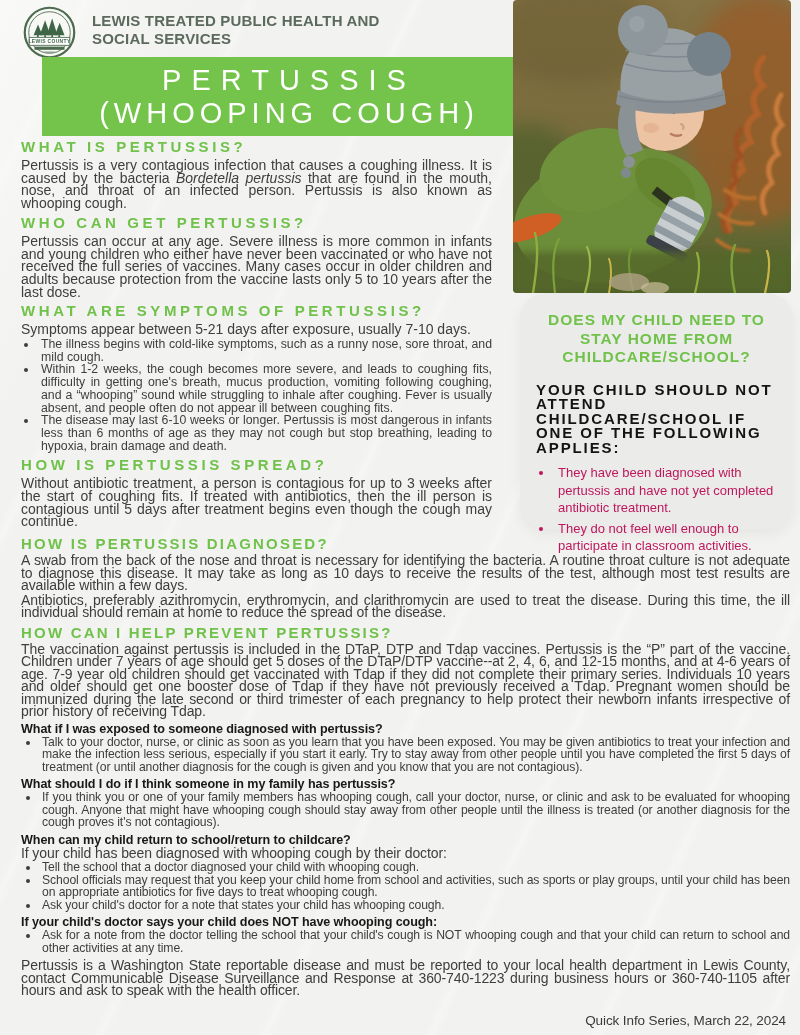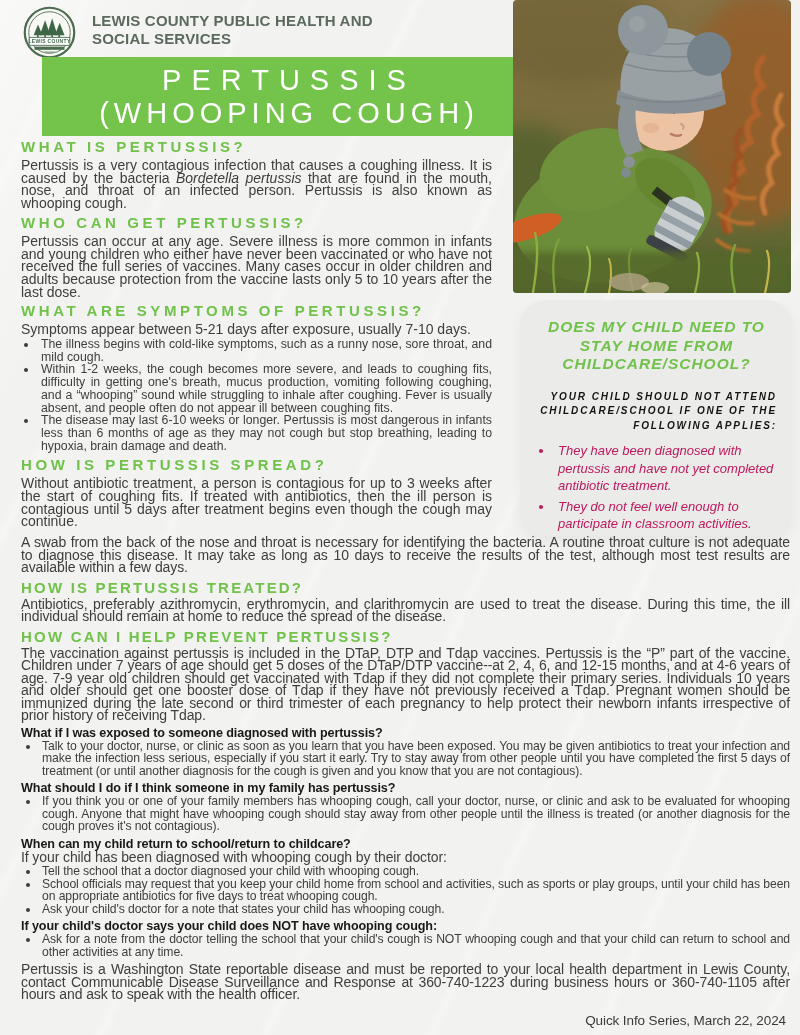--- a/index.html
+++ b/index.html
@@ -23,25 +23,25 @@
   .left .gh:first-child{margin-top:0;}
   .body{font-size:14px;line-height:12.7px;text-align:justify;margin:4px 0 2px;}
   .body + .body{margin-top:4px;}
   .left ul{margin:0;padding-left:17px;}
   .left li{padding-left:3px;text-align:justify;font-size:12.3px;line-height:12.7px;}
   em.lat{font-style:italic;}
   
   .photo{position:absolute;left:513px;top:0;width:278px;height:293px;border-radius:4px;overflow:hidden;}
   .photo svg{display:block;}
   
-  .sidebox{position:absolute;left:520px;top:300px;width:273px;height:236px;background:#ebebe9;
-       border-radius:26px;box-shadow:0 6px 14px rgba(0,0,0,.05);padding:16px 16px 0;box-sizing:border-box;font-style:italic;}
+  .sidebox{position:absolute;left:520px;top:293px;width:273px;height:236px;background:#ebebe9;
+       border-radius:26px;box-shadow:0 6px 14px rgba(0,0,0,.05);padding:16px 16px 0;box-sizing:border-box;}
   .sb-h{font-size:15.5px;font-weight:bold;color:#70c24a;text-align:center;letter-spacing:1px;
        line-height:18.5px;margin:2px 0 9px;}
-  .sb-sub{font-size:10px;font-weight:bold;color:#141414;letter-spacing:1.9px;line-height:14.5px;margin:16px 0 9px;text-align:right;}
+  .sb-sub{font-size:15px;font-weight:bold;color:#141414;letter-spacing:1.9px;line-height:14.5px;margin:16px 0 9px;}
   .sidebox ul{margin:0;padding-left:18px;}
   .sidebox li{font-size:13px;line-height:17.5px;color:#be185d;padding-left:4px;margin-bottom:3px;}
   
   .lower{position:absolute;left:21px;top:536px;width:769px;}
   .lower .gh{letter-spacing:2.2px;margin:6px 0 2px;}
   .lower .gh:first-child{margin-top:0;}
   .lbody{font-size:14px;line-height:12.5px;text-align:justify;letter-spacing:-.1px;margin:0 0 2px;}
   .q{font-size:12.6px;font-weight:bold;color:#191919;margin:4px 0 0;letter-spacing:-.1px;line-height:14px;}
   .lower ul{margin:0;padding-left:19px;}
   .lower li{font-size:12.2px;line-height:12.5px;letter-spacing:-.1px;text-align:justify;padding-left:2px;}
@@ -64,21 +64,21 @@
       <rect x="24" y="33" width="2" height="2.5"></rect>
       <rect x="32" y="33" width="2" height="2.5"></rect>
       <rect x="40" y="33" width="2" height="2.5"></rect>
     </g>
     <rect x="7" y="35.5" width="46" height="9" fill="#ffffff" stroke="#4c6b4f" stroke-width="1"></rect>
     <text x="30" y="42.3" font-size="5.6" text-anchor="middle" fill="#3f6747" font-weight="bold" letter-spacing="0.4" font-family="Liberation Sans, sans-serif">LEWIS COUNTY</text>
     <rect x="13" y="46" width="34" height="3.6" fill="#4c6b4f"></rect>
     <rect x="24" y="51.5" width="12" height="1.6" fill="#8aa08c"></rect>
   </svg>
   <div class="org">
-    <div>LEWIS COUNTY PUBLIC HEALTH AND</div>
+    <div>LEWIS TREATED PUBLIC HEALTH AND</div>
     <div>SOCIAL SERVICES</div>
   </div>
 
   <div class="banner">
     <div class="t1">PERTUSSIS</div>
     <div class="t2">(WHOOPING COUGH)</div>
   </div>
 
   <div class="photo">
     <svg viewBox="0 0 278 293" width="278" height="293" aria-hidden="true">
@@ -189,23 +189,23 @@
   <aside class="sidebox">
     <h3 class="sb-h">DOES MY CHILD NEED TO STAY HOME FROM CHILDCARE/SCHOOL?</h3>
     <p class="sb-sub">YOUR CHILD SHOULD NOT ATTEND CHILDCARE/SCHOOL IF ONE OF THE FOLLOWING APPLIES:</p>
     <ul>
       <li>They have been diagnosed with pertussis and have not yet completed antibiotic treatment.</li>
       <li>They do not feel well enough to participate in classroom activities.</li>
     </ul>
   </aside>
 
   <section class="lower">
+    <h2 class="gh">HOW IS PERTUSSIS DIAGNOSED?</h2>
     <p class="lbody">A swab from the back of the nose and throat is necessary for identifying the bacteria. A routine throat culture is not adequate to diagnose this disease. It may take as long as 10 days to receive the results of the test, although most test results are available within a few days.</p>
 
-    <h2 class="gh">HOW IS PERTUSSIS TREATED?</h2>
     <p class="lbody">Antibiotics, preferably azithromycin, erythromycin, and clarithromycin are used to treat the disease. During this time, the ill individual should remain at home to reduce the spread of the disease.</p>
 
     <h2 class="gh">HOW CAN I HELP PREVENT PERTUSSIS?</h2>
     <p class="lbody">The vaccination against pertussis is included in the DTaP, DTP and Tdap vaccines. Pertussis is the “P” part of the vaccine. Children under 7 years of age should get 5 doses of the DTaP/DTP vaccine--at 2, 4, 6, and 12-15 months, and at 4-6 years of age. 7-9 year old children should get vaccinated with Tdap if they did not complete their primary series. Individuals 10 years and older should get one booster dose of Tdap if they have not previously received a Tdap. Pregnant women should be immunized during the late second or third trimester of each pregnancy to help protect their newborn infants irrespective of prior history of receiving Tdap.</p>
 
     <p class="q">What if I was exposed to someone diagnosed with pertussis?</p>
     <ul>
       <li>Talk to your doctor, nurse, or clinic as soon as you learn that you have been exposed. You may be given antibiotics to treat your infection and make the infection less serious, especially if you start it early. Try to stay away from other people until you have completed the first 5 days of treatment (or until another diagnosis for the cough is given and you know that you are not contagious).</li>
     </ul>
 

